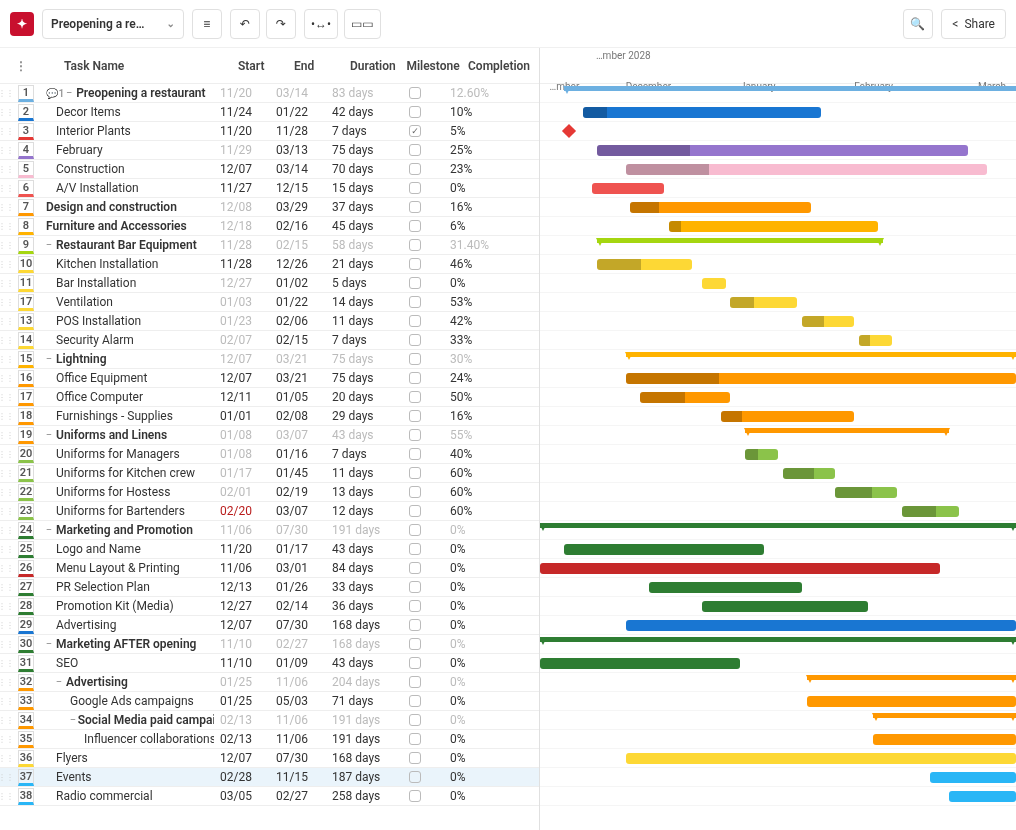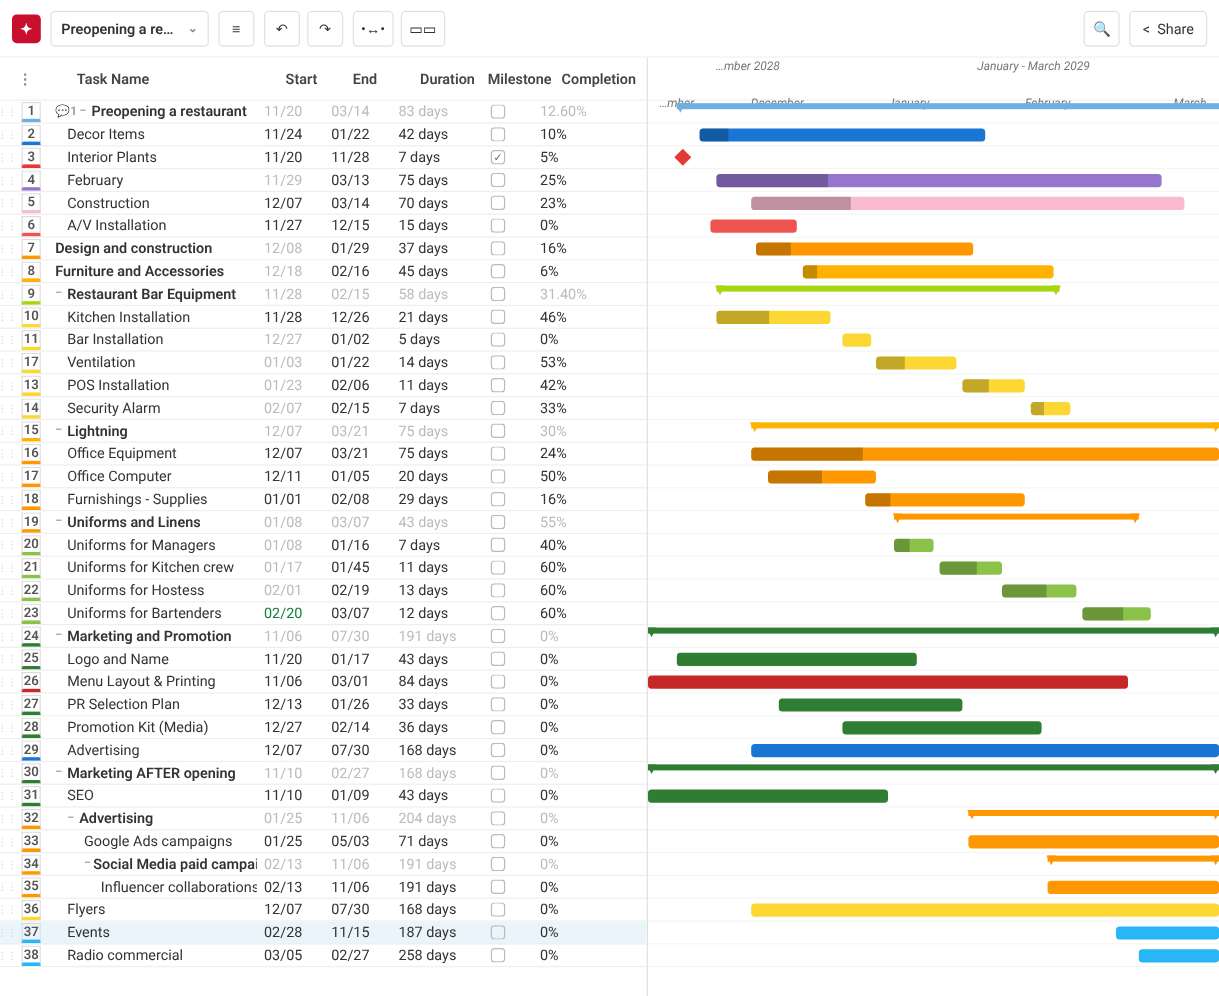--- a/index.html
+++ b/index.html
@@ -1,20 +1,20 @@
 <!DOCTYPE html>
 <html><head>
 <meta charset="utf-8">
 <style>
   * { box-sizing: border-box; margin: 0; padding: 0; }
   body { font-family: -apple-system, BlinkMacSystemFont, "Segoe UI", Roboto, Arial, sans-serif; font-size: 12px; color: #333; background: #fff; }
   .app { width: 1016px; height: 830px; display: flex; flex-direction: column; }
   .toolbar { display: flex; align-items: center; padding: 6px 10px; gap: 8px; border-bottom: 1px solid #f0f0f0; height: 48px; }
   .logo { width: 24px; height: 24px; background: #c8102e; border-radius: 4px; display: flex; align-items: center; justify-content: center; color: #fff; font-weight: bold; }
-  .proj-select { display: flex; align-items: center; gap: 12px; border: 1px solid #e0e0e0; border-radius: 4px; padding: 4px 8px; height: 30px; cursor: pointer; }
+  .proj-select { display: flex; align-items: center; gap: 22px; border: 1px solid #e0e0e0; border-radius: 4px; padding: 4px 8px; height: 30px; cursor: pointer; }
   .proj-select span { max-width: 110px; overflow: hidden; text-overflow: ellipsis; white-space: nowrap; font-weight: 600; }
   .btn { border: 1px solid #e0e0e0; border-radius: 4px; height: 30px; min-width: 30px; display: flex; align-items: center; justify-content: center; cursor: pointer; background: #fff; padding: 0 6px; }
   .btn-group { display: flex; gap: 6px; }
   .spacer { flex: 1; }
   .share-btn { display: flex; gap: 6px; align-items: center; padding: 0 10px; }
   .caret { font-size: 10px; color: #888; }
   .content { display: flex; flex: 1; overflow: hidden; }
   .grid { flex: 0 0 540px; display: flex; flex-direction: column; border-right: 1px solid #e0e0e0; overflow: hidden; }
   .grid-header, .row { display: flex; border-bottom: 1px solid #eee; height: 19px; align-items: center; }
   .grid-header { height: 36px; font-weight: 600; color: #444; position: relative; }
@@ -29,21 +29,21 @@
   .c-ms { width: 58px; justify-content: center; }
   .c-comp { width: 70px; }
   .parent-row .c-name { font-weight: 600; }
   .parent-row .c-start, .parent-row .c-end, .parent-row .c-dur, .parent-row .c-comp { color: #bbb; }
   .num-box { border: 1px solid #ddd; border-bottom: 3px solid var(--rc,#888); width: 20px; height: 17px; display: flex; align-items: center; justify-content: center; font-size: 11px; }
   .indent1 { padding-left: 16px; }
   .indent2 { padding-left: 30px; }
   .indent3 { padding-left: 44px; }
   .collapse { color: #999; font-size: 9px; margin-right: 2px; display: inline-block; width: 8px; }
   .chk { width: 12px; height: 12px; border: 1px solid #bbb; border-radius: 3px; display: inline-flex; align-items: center; justify-content: center; font-size: 9px; color: #666; }
-  .gantt { flex: 1; display: flex; flex-direction: column; overflow: hidden; position: relative; font-style: italic; }
+  .gantt { flex: 1; display: flex; flex-direction: column; overflow: hidden; position: relative; }
   .gantt-header { height: 36px; border-bottom: 1px solid #eee; position: relative; font-size: 10px; color: #777; }
   .gh-top { position: absolute; top: 2px; width: 100%; display: flex; }
   .gh-top div { flex: 1; text-align: center; }
   .gh-bot { position: absolute; bottom: 2px; width: 100%; display: flex; }
   .gh-bot div { text-align: center; position: absolute; }
   .gantt-body { flex: 1; position: relative; overflow: hidden; }
   .grow { height: 19px; border-bottom: 1px solid #f5f5f5; position: relative; }
   .bar { position: absolute; height: 11px; top: 4px; border-radius: 3px; }
   .summary-bar { position: absolute; height: 5px; top: 2px; }
   .summary-bar:before, .summary-bar:after { content:''; position:absolute; width:0; height:0; border-left:4px solid transparent; border-right:4px solid transparent; top:0; }
@@ -208,21 +208,21 @@
           </div>
           <div class="row">
             <div class="cell c-handle">⋮⋮</div>
             <div class="cell c-num">
               <div class="num-box" style="--rc:#ff9800">7</div>
             </div>
             <div class="cell c-name indent0">
               <span style="font-weight:600">Design and construction</span>
             </div>
             <div class="cell c-start" style="color:#bbb">12/08</div>
-            <div class="cell c-end">01/29</div>
+            <div class="cell c-end">03/29</div>
             <div class="cell c-dur">37 days</div>
             <div class="cell c-ms">
               <span class="chk"></span>
             </div>
             <div class="cell c-comp">16%</div>
           </div>
           <div class="row">
             <div class="cell c-handle">⋮⋮</div>
             <div class="cell c-num">
               <div class="num-box" style="--rc:#ffb300">8</div>
@@ -466,21 +466,21 @@
             <div class="cell c-comp">60%</div>
           </div>
           <div class="row">
             <div class="cell c-handle">⋮⋮</div>
             <div class="cell c-num">
               <div class="num-box" style="--rc:#8bc34a">23</div>
             </div>
             <div class="cell c-name indent1">
               <span>Uniforms for Bartenders</span>
             </div>
-            <div class="cell c-start" style="color:#15803d">02/20</div>
+            <div class="cell c-start" style="color:#b91c1c">02/20</div>
             <div class="cell c-end">03/07</div>
             <div class="cell c-dur">12 days</div>
             <div class="cell c-ms">
               <span class="chk"></span>
             </div>
             <div class="cell c-comp">60%</div>
           </div>
           <div class="row parent-row">
             <div class="cell c-handle">⋮⋮</div>
             <div class="cell c-num">
@@ -725,21 +725,20 @@
             </div>
             <div class="cell c-comp">0%</div>
           </div>
         </div>
     </div>
 
     <div class="gantt">
       <div class="gantt-header">
         <div class="gh-top">
           <div style="flex:0 0 35%">…mber 2028</div>
-          <div style="flex:0 0 65%">January - March 2029</div>
         </div>
         <div class="gh-bot" id="months">
             <div style="left: 2%;">…mber</div>
             <div style="left: 18%;">December</div>
             <div style="left: 42%;">January</div>
             <div style="left: 66%;">February</div>
             <div style="left: 92%;">March</div>
           </div>
       </div>
       <div class="gantt-body" id="gantt-body">

